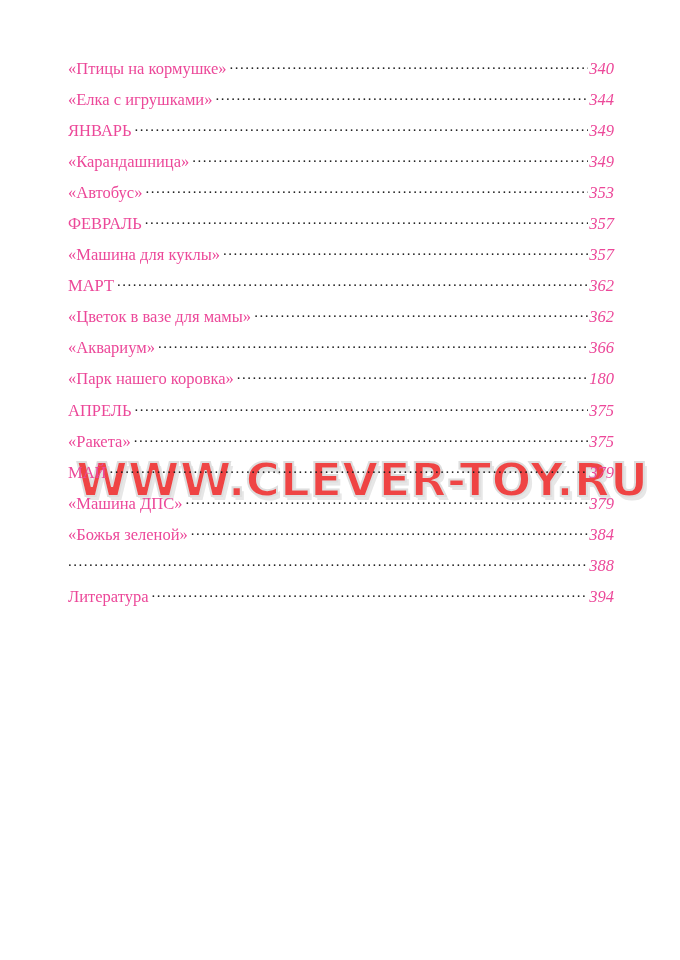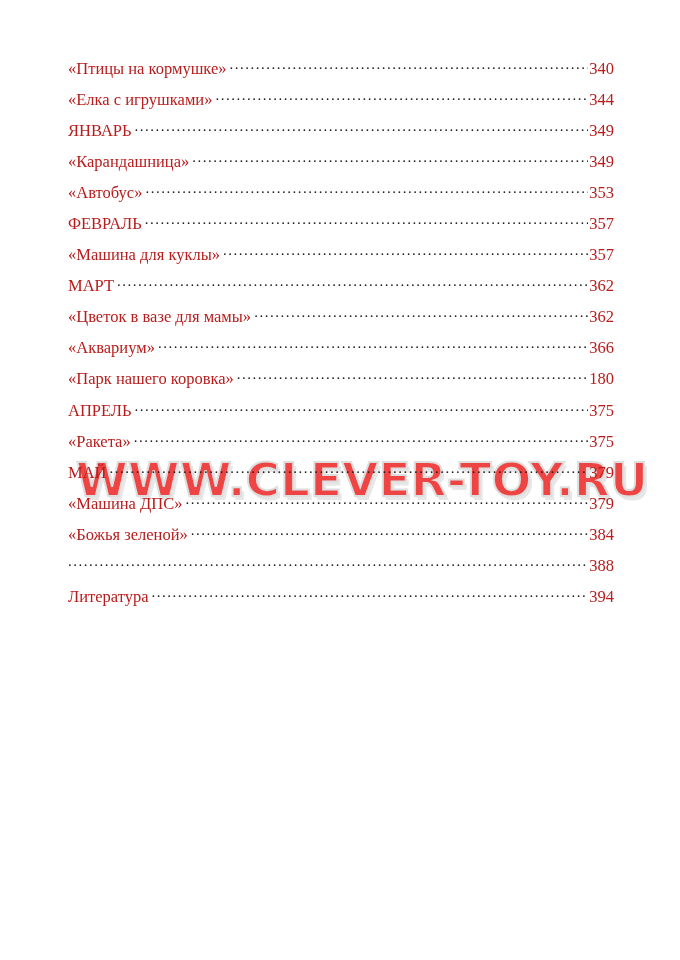--- a/index.html
+++ b/index.html
@@ -41,21 +41,21 @@
     top: 57px;
     left: 68px;
     right: 66px;
     z-index: 1;
   }
   .toc-row {
     display: flex;
     align-items: baseline;
     height: 31.1px;
     font-size: 16.5px;
-    color: #b91c1c;
+    color: #ec4899;
     white-space: nowrap;
   }
   .toc-title {
     flex: 0 0 auto;
     padding-right: 3px;
   }
   .toc-dots {
     flex: 1 1 auto;
     overflow: hidden;
     height: 1em;
@@ -66,20 +66,21 @@
     letter-spacing: 1.5px;
     font-size: 15px;
     color: #1a1a1a;
     position: absolute;
     left: 0;
     bottom: 1px;
   }
   .toc-page {
     flex: 0 0 auto;
     padding-left: 1px;
+    font-style: italic;
   }
 </style>
 </head>
 <body>
 
 <div class="page">
 
   <div class="watermark">WWW.CLEVER-TOY.RU</div>
 
   <div class="toc">

